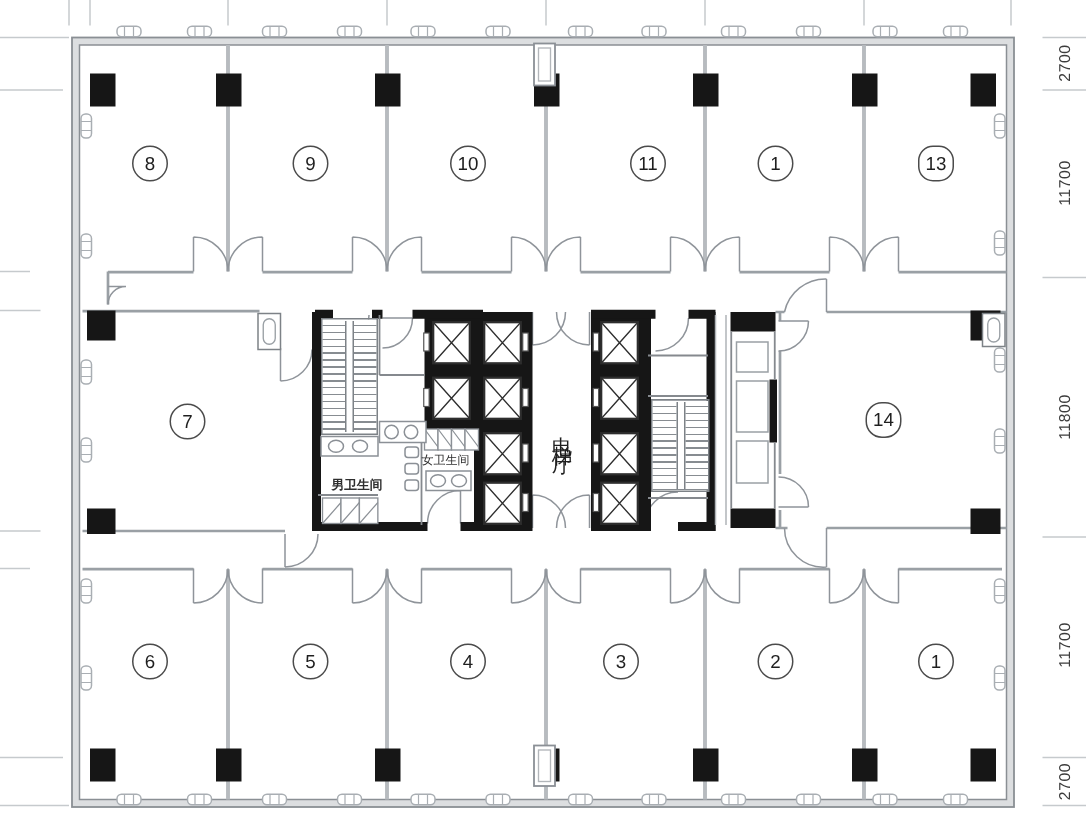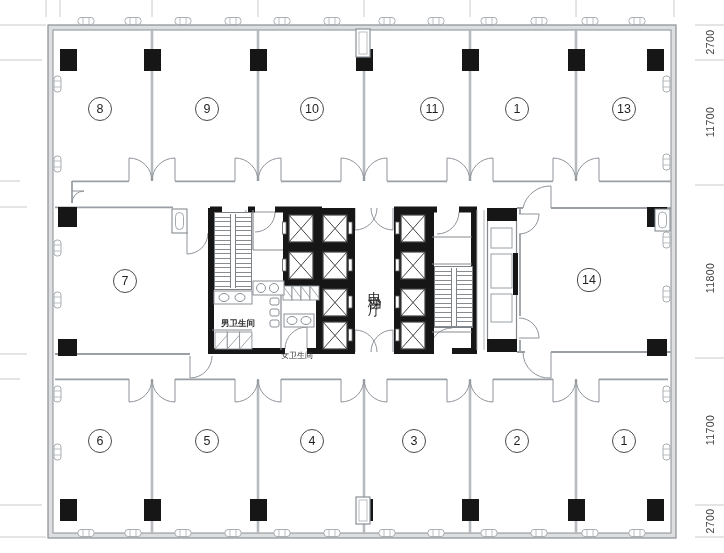--- a/index.html
+++ b/index.html
@@ -262,32 +262,32 @@
 </svg>
 
 <div class="stair" style="left:214px;top:212px;width:38px;height:78px;"></div>
 <div class="stair" style="left:434px;top:266px;width:39px;height:62px;"></div>
 
 <div class="room-label" style="left:100px;top:109px;">8</div>
 <div class="room-label" style="left:207px;top:109px;">9</div>
 <div class="room-label" style="left:312px;top:109px;text-align:right;">10</div>
 <div class="room-label" style="left:432px;top:109px;">11</div>
 <div class="room-label" style="left:517px;top:109px;">1</div>
-<div class="room-label" style="left:624px;top:109px;">13</div>
+<div class="room-label" style="left:624px;top:109px;border-radius:10px;">13</div>
 <div class="room-label" style="left:125px;top:281px;">7</div>
 <div class="room-label" style="left:589px;top:280px;border-radius:11px;">14</div>
 <div class="room-label" style="left:100px;top:441px;">6</div>
 <div class="room-label" style="left:207px;top:441px;">5</div>
 <div class="room-label" style="left:312px;top:441px;">4</div>
 <div class="room-label" style="left:414px;top:441px;">3</div>
 <div class="room-label" style="left:517px;top:441px;">2</div>
 <div class="room-label" style="left:624px;top:441px;">1</div>
 
 <div class="hall-label" style="left:374px;top:290px;">电梯厅</div>
-<div class="cjk-label wc-label" style="left:297px;top:307px;font-size:8px;margin-top:48px;">女卫生间</div>
+<div class="cjk-label wc-label" style="left:297px;top:307px;font-size:8px;">女卫生间</div>
 <div class="cjk-label wc-label" style="left:238px;top:324px;font-weight:bold;">男卫生间</div>
 
 <div class="dim-label" style="left:710px;top:42px;">2700</div>
 <div class="dim-label" style="left:710px;top:122px;">11700</div>
 <div class="dim-label" style="left:710px;top:278px;">11800</div>
 <div class="dim-label" style="left:710px;top:430px;">11700</div>
 <div class="dim-label" style="left:710px;top:521px;">2700</div>
 
 </div>
 

